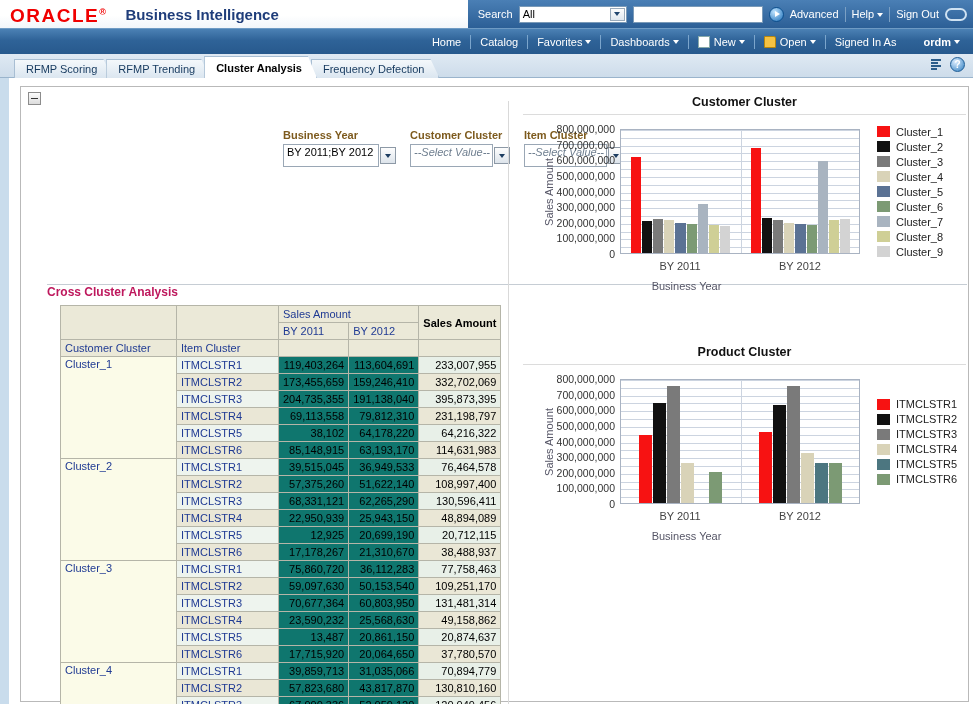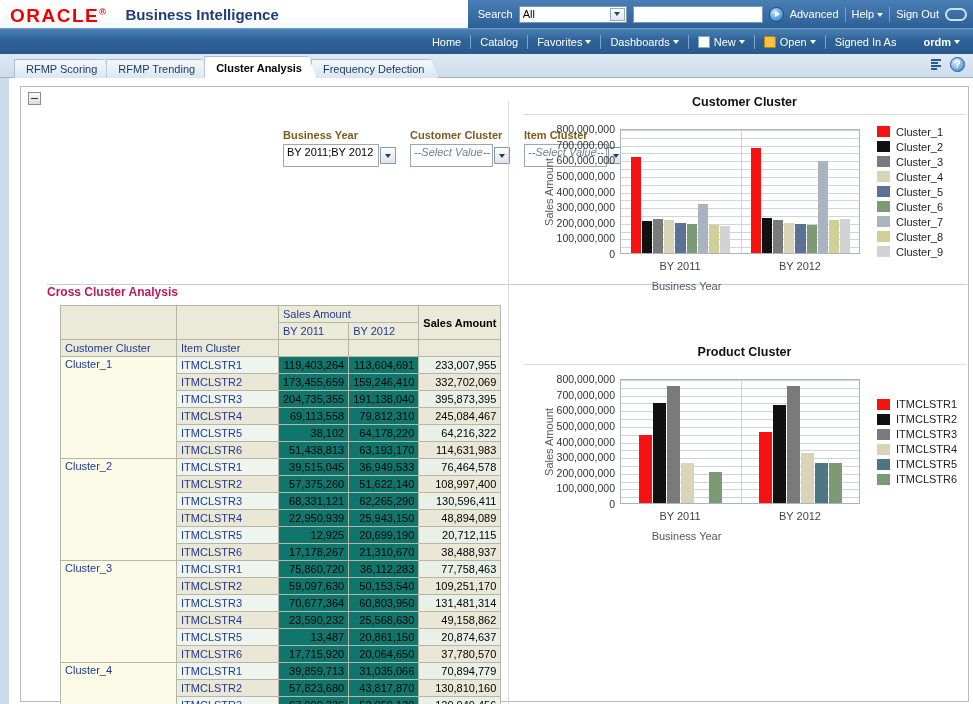--- a/index.html
+++ b/index.html
@@ -383,31 +383,31 @@
           <tr>
             <td class="c-item">ITMCLSTR3</td>
             <td class="c-val">204,735,355</td>
             <td class="c-val">191,138,040</td>
             <td class="c-tot">395,873,395</td>
           </tr>
           <tr>
             <td class="c-item alt">ITMCLSTR4</td>
             <td class="c-val">69,113,558</td>
             <td class="c-val">79,812,310</td>
-            <td class="c-tot alt">245,084,467</td>
+            <td class="c-tot alt">231,198,797</td>
           </tr>
           <tr>
             <td class="c-item">ITMCLSTR5</td>
             <td class="c-val">38,102</td>
             <td class="c-val">64,178,220</td>
             <td class="c-tot">64,216,322</td>
           </tr>
           <tr>
             <td class="c-item alt">ITMCLSTR6</td>
-            <td class="c-val">51,438,813</td>
+            <td class="c-val">85,148,915</td>
             <td class="c-val">63,193,170</td>
             <td class="c-tot alt">114,631,983</td>
           </tr>
           <tr>
             <td class="c-cust" rowspan="6" style="vertical-align: top;">Cluster_2</td>
             <td class="c-item">ITMCLSTR1</td>
             <td class="c-val">39,515,045</td>
             <td class="c-val">36,949,533</td>
             <td class="c-tot">76,464,578</td>
           </tr>

